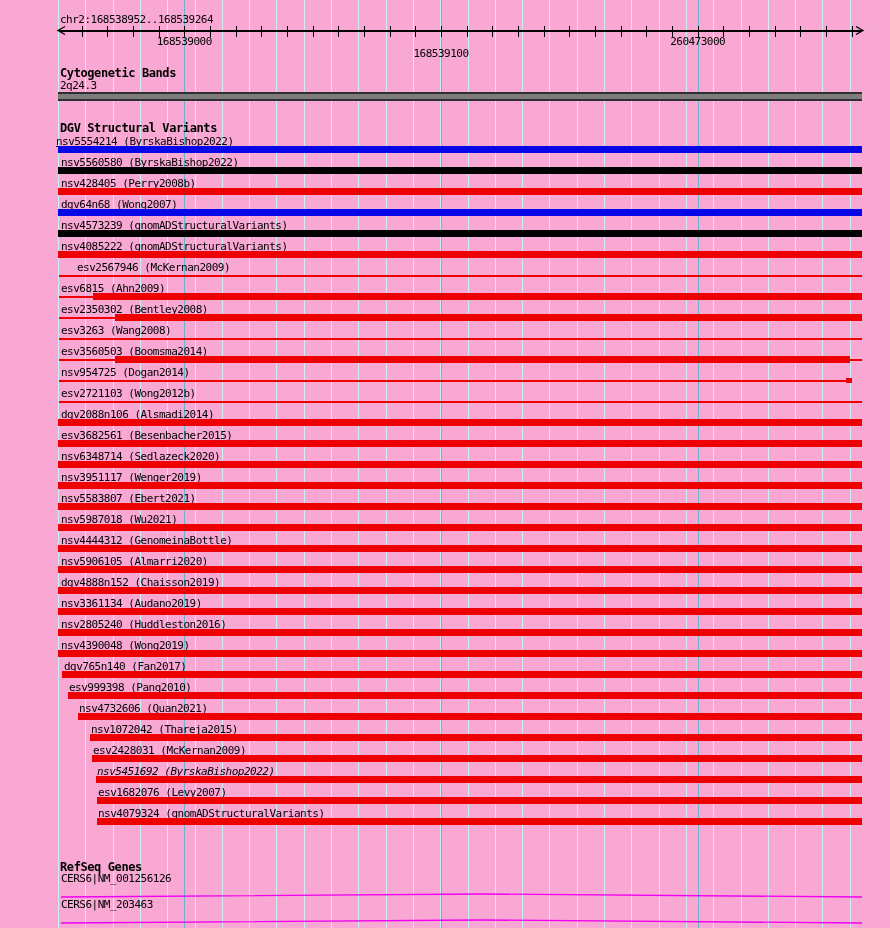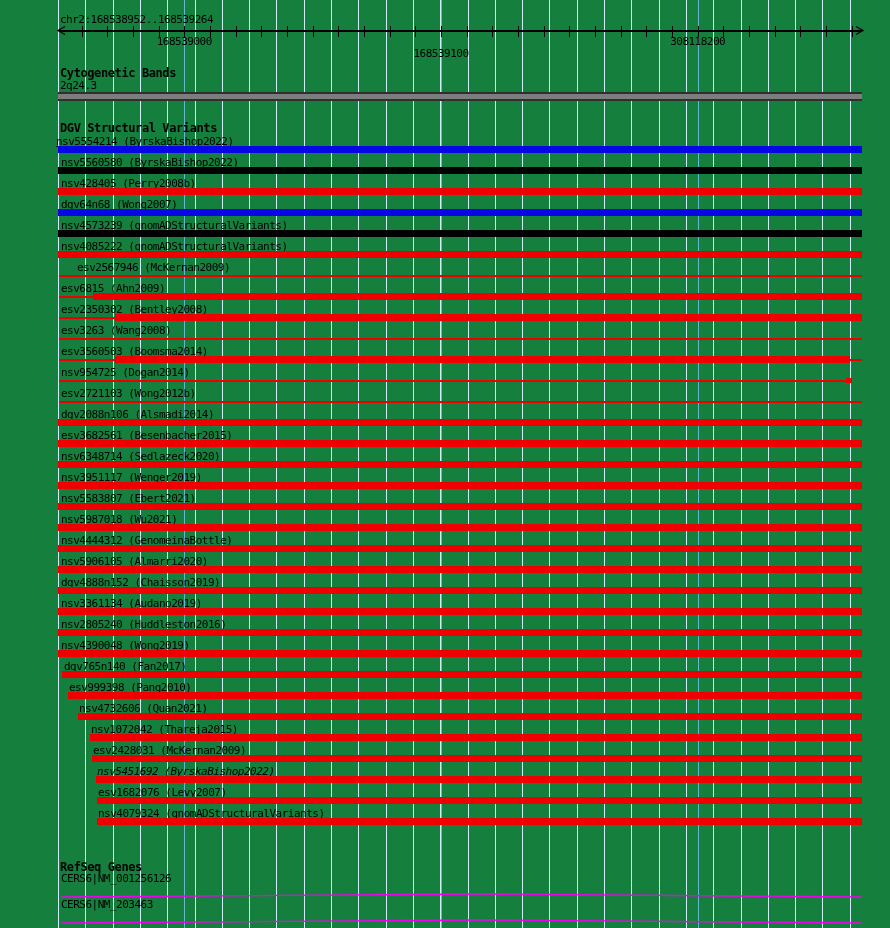--- a/index.html
+++ b/index.html
@@ -1,16 +1,16 @@
 <!DOCTYPE html>
 <html><head>
 <meta charset="utf-8">
 <style>
   html,body{margin:0;padding:0;background:#fff;}
-  #stage{position:relative;width:890px;height:928px;background:#15803d;overflow:hidden;
+  #stage{position:relative;width:890px;height:928px;background:#f9a8d4;overflow:hidden;
          font-family:"DejaVu Sans Mono",monospace;color:#000;}
   .v{position:absolute;top:0;bottom:0;width:1px;}
   .lbl{position:absolute;font-size:11px;line-height:11px;letter-spacing:-0.5px;white-space:pre;}
   .hdr{position:absolute;font-size:12px;line-height:12px;font-weight:bold;letter-spacing:-0.4px;white-space:pre;}
   .tick{position:absolute;width:1px;background:#000;}
   .tlabel{transform:translateX(-50%);}
   .bar{position:absolute;}
   .arrow{position:absolute;}
   #axis{position:absolute;left:59px;top:30px;width:803px;height:1.5px;background:#000;}
   #band{position:absolute;left:58px;top:92px;width:804px;height:9px;box-sizing:border-box;}
@@ -98,21 +98,21 @@
     <div class="tick" style="left: 672.019px; top: 26px; height: 11px;"></div>
     <div class="tick" style="left: 697.692px; top: 26px; height: 11px;"></div>
     <div class="tick" style="left: 723.365px; top: 26px; height: 11px;"></div>
     <div class="tick" style="left: 749.038px; top: 26px; height: 11px;"></div>
     <div class="tick" style="left: 774.712px; top: 26px; height: 11px;"></div>
     <div class="tick" style="left: 800.385px; top: 26px; height: 11px;"></div>
     <div class="tick" style="left: 826.058px; top: 26px; height: 11px;"></div>
     <div class="tick" style="left: 851.731px; top: 26px; height: 11px;"></div>
     <div class="lbl tlabel" style="left: 184.231px; top: 36px;">168539000</div>
     <div class="lbl tlabel" style="left: 440.962px; top: 48px;">168539100</div>
-    <div class="lbl tlabel" style="left: 697.692px; top: 36px;">308118200</div>
+    <div class="lbl tlabel" style="left: 697.692px; top: 36px;">260473000</div>
     <div class="lbl" style="left: 56px; top: 136px; text-decoration: underline;">nsv5554214 (ByrskaBishop2022)</div>
     <div class="bar" style="left: 58px; top: 146px; width: 804px; height: 7px; background: rgb(6, 6, 230);"></div>
     <div class="lbl" style="left: 61px; top: 157px;">nsv5560580 (ByrskaBishop2022)</div>
     <div class="bar" style="left: 58px; top: 167px; width: 804px; height: 7px; background: rgb(0, 0, 0);"></div>
     <div class="lbl" style="left: 61px; top: 178px;">nsv428405 (Perry2008b)</div>
     <div class="bar" style="left: 58px; top: 188px; width: 804px; height: 7px; background: rgb(238, 0, 0);"></div>
     <div class="lbl" style="left: 61px; top: 199px;">dgv64n68 (Wong2007)</div>
     <div class="bar" style="left: 58px; top: 209px; width: 804px; height: 7px; background: rgb(6, 6, 230);"></div>
     <div class="lbl" style="left: 61px; top: 220px;">nsv4573239 (gnomADStructuralVariants)</div>
     <div class="bar" style="left: 58px; top: 230px; width: 804px; height: 7px; background: rgb(0, 0, 0);"></div>

